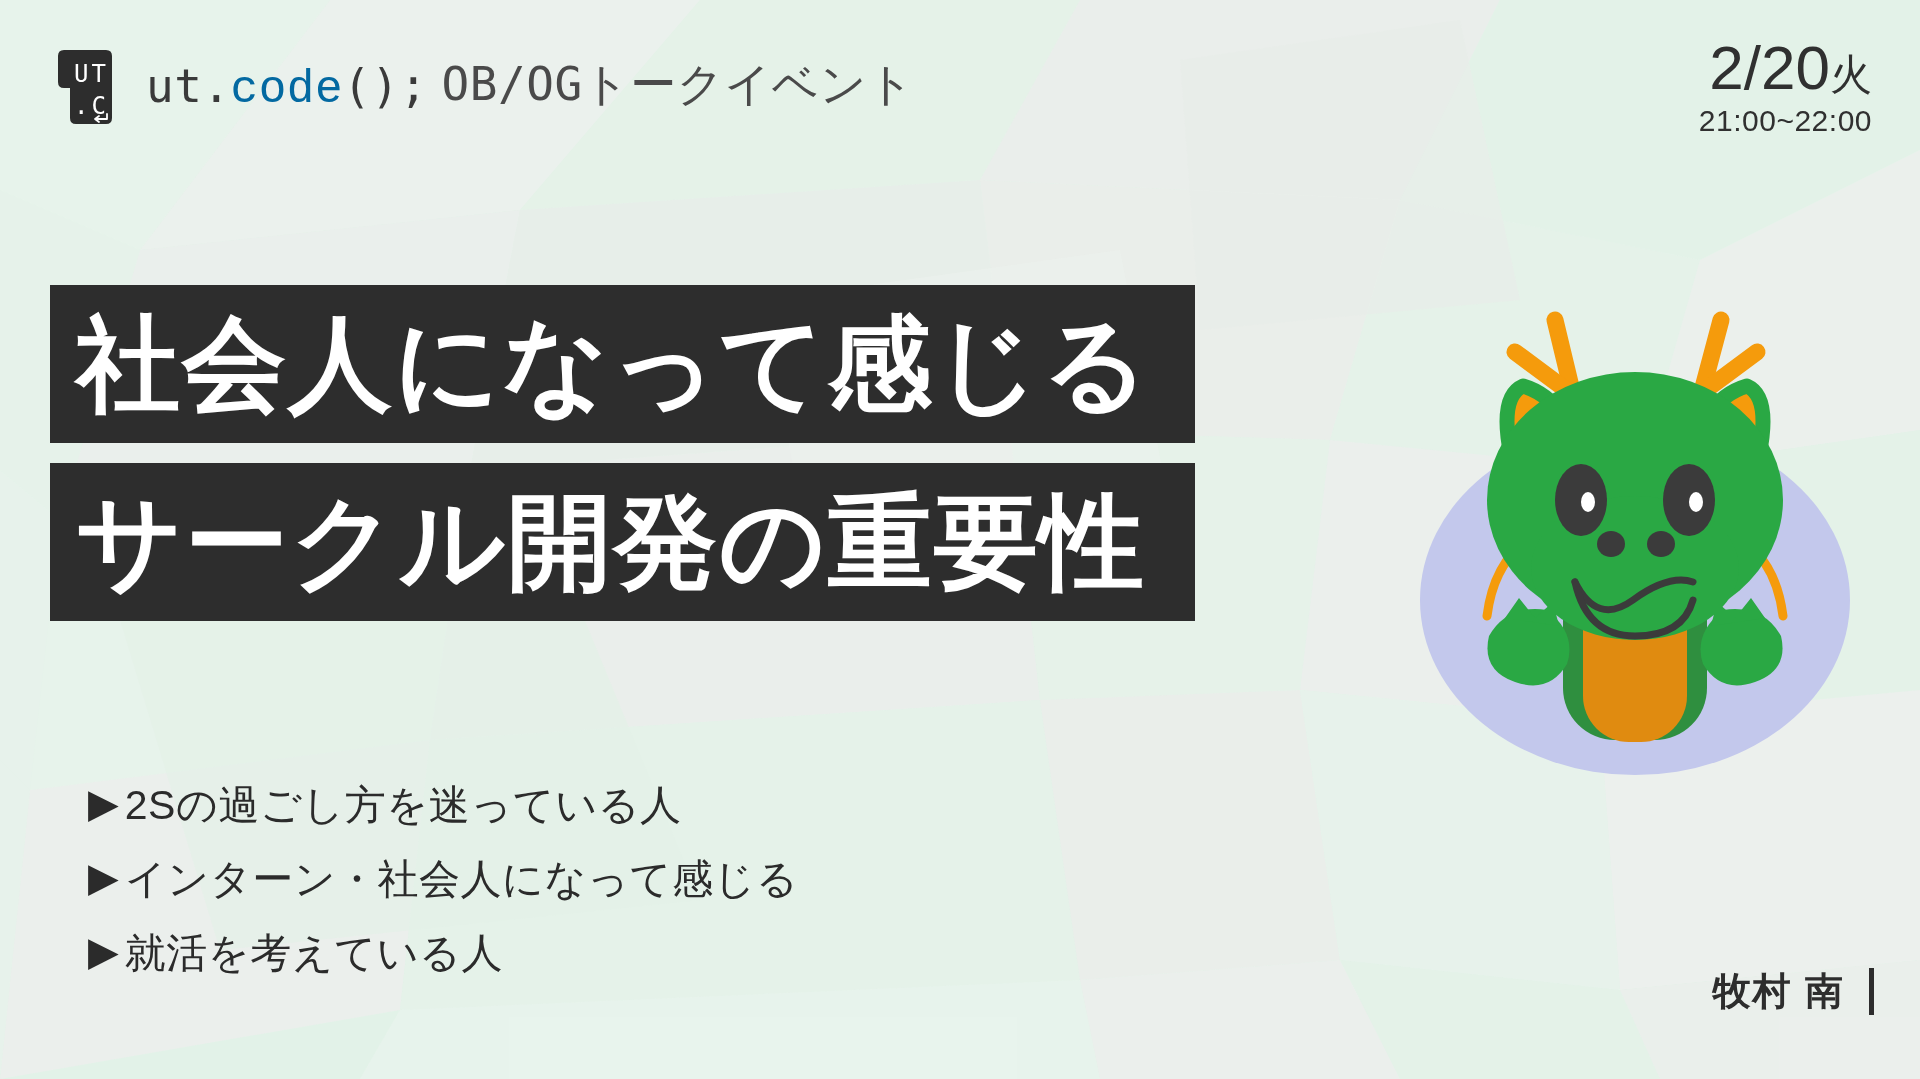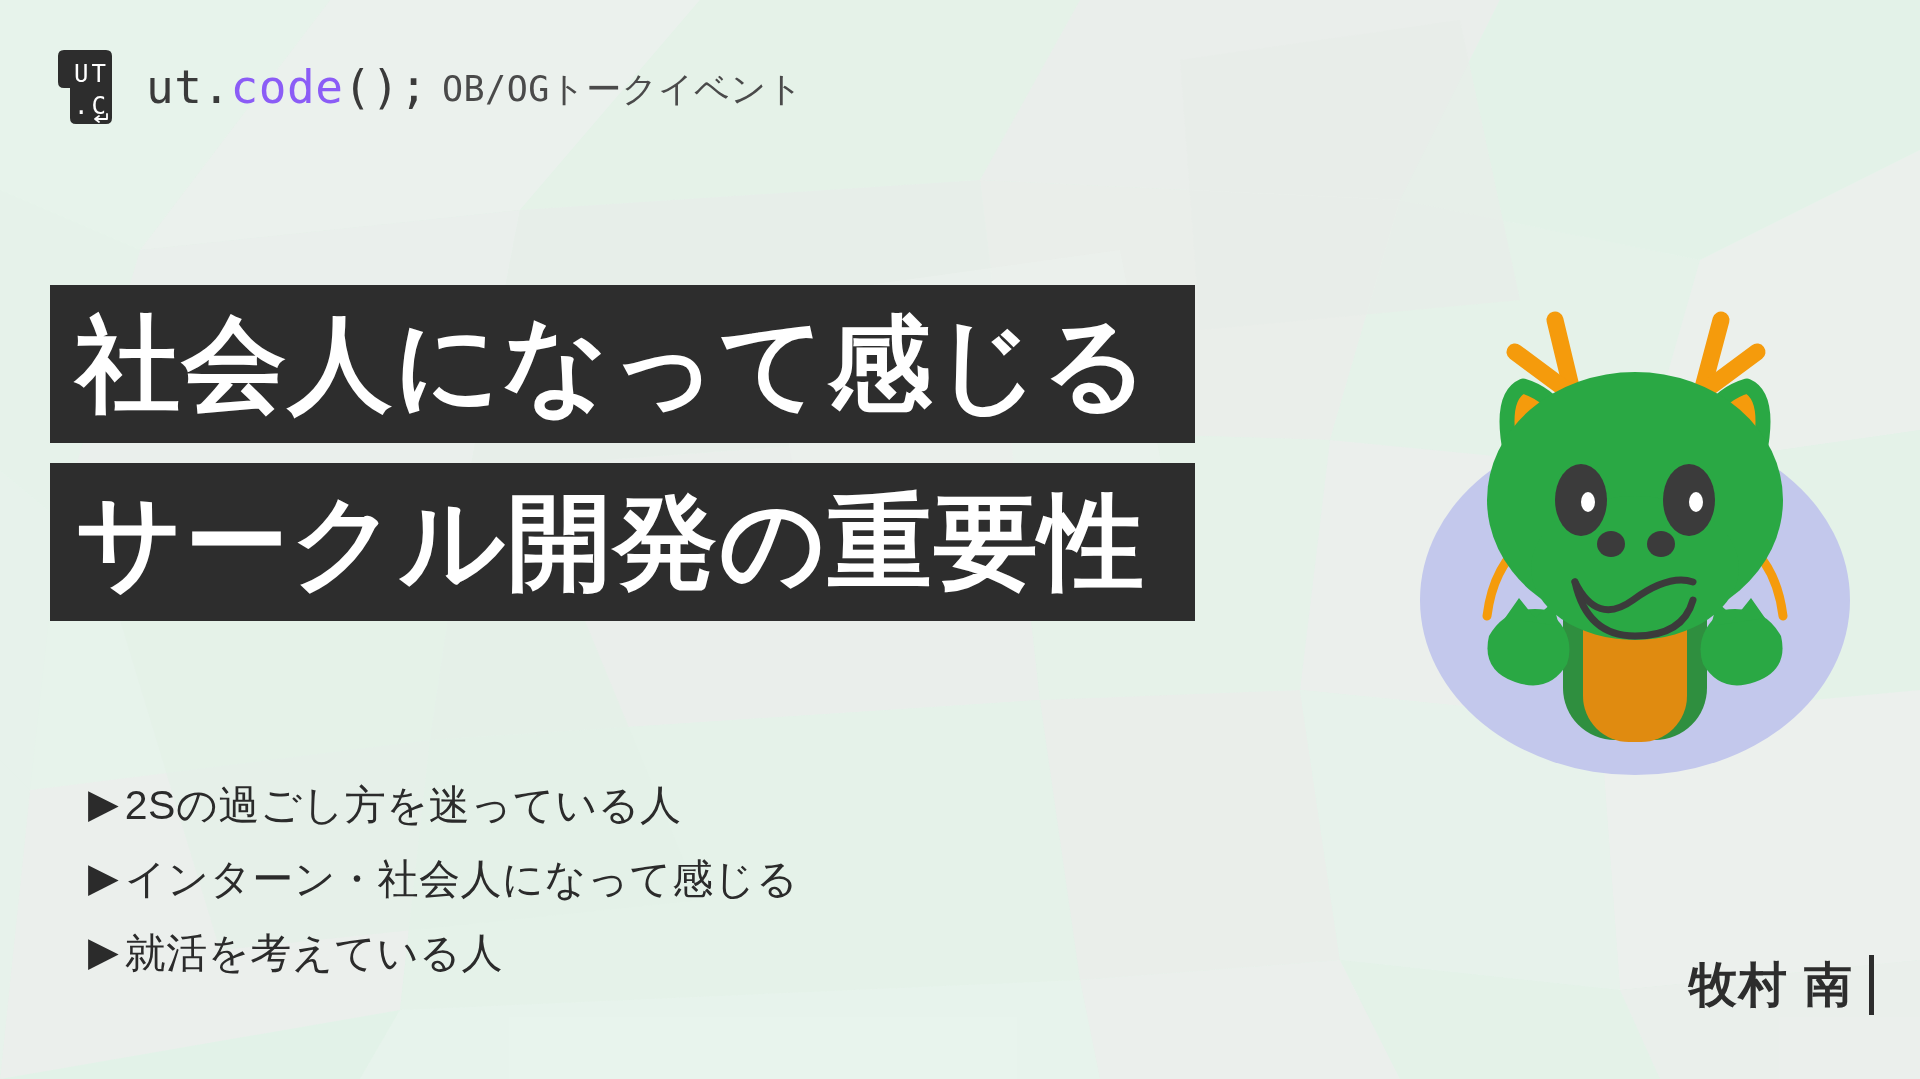--- a/index.html
+++ b/index.html
@@ -26,23 +26,23 @@
     position:relative; width:64px; height:78px; flex:none;
   }
   .logo-mark svg { display:block; }
 
   .wordmark {
     font-family:"DejaVu Sans Mono","Liberation Mono",monospace;
     font-size:46px; letter-spacing:0.5px;
     color:#3a3a3a; white-space:nowrap;
     display:flex; align-items:baseline;
   }
-  .wm-green { color:#8b5cf6; }
+  .wm-green { color:#0369a1;font-family:Liberation Mono, monospace; }
   .event-kind {
-    font-size:35px; color:#4a4a4a; letter-spacing:0.5px;
+    font-size:46px; color:#4a4a4a; letter-spacing:0.5px;
     white-space:nowrap; margin-left:14px; position:relative; top:-2px;
   }
 
   
   .date-block {
     position:absolute; right:48px; top:36px;
     text-align:right; color:#303030;
   }
   .date-main {
     font-size:62px; font-weight:400; line-height:1.02;
@@ -98,22 +98,22 @@
   #mascot { position:absolute; left:1395px; top:200px; width:480px; height:560px; }
   #mascot svg { display:block; overflow:visible; }
 
   
   .speaker {
     position:absolute; right:46px; bottom:62px;
     display:flex; align-items:center; gap:0px;
     color:#2d2d2d;
   }
   .speaker-name {
-    font-size:48px; font-weight:700; letter-spacing:2px;
-    white-space:nowrap; padding-right:15px;
+    font-size:38px; font-weight:700; letter-spacing:2px;
+    white-space:nowrap; padding-right:24px;
   }
   .speaker-rule {
     width:5px; align-self:stretch; background:#2d2d2d;
     margin:2px 0;
   }
   .speaker-lines { padding-left:20px; }
   .speaker-line {
     font-size:25px; line-height:1.35; letter-spacing:0.3px;
     white-space:nowrap;
   }
@@ -171,20 +171,24 @@
     </div>
 
     <div class="wordmark">
       <span>ut.</span>
         <span class="wm-green">code</span>
         <span>();</span>
       <span class="event-kind">OB/OGトークイベント</span>
     </div>
   </div>
 
+  <div class="date-block">
+    <div class="date-main"><span>2/20</span><span class="date-dow">火</span></div>
+    <div class="date-time">21:00~22:00</div>
+  </div>
 
   <div class="title-band" id="title-band-2">
     <span class="title-text">サークル開発の重要性</span>
   </div>
   <div class="title-band" id="title-band-1">
     <span class="title-text">社会人になって感じる</span>
   </div>
 
 
   <ul class="bullets">

